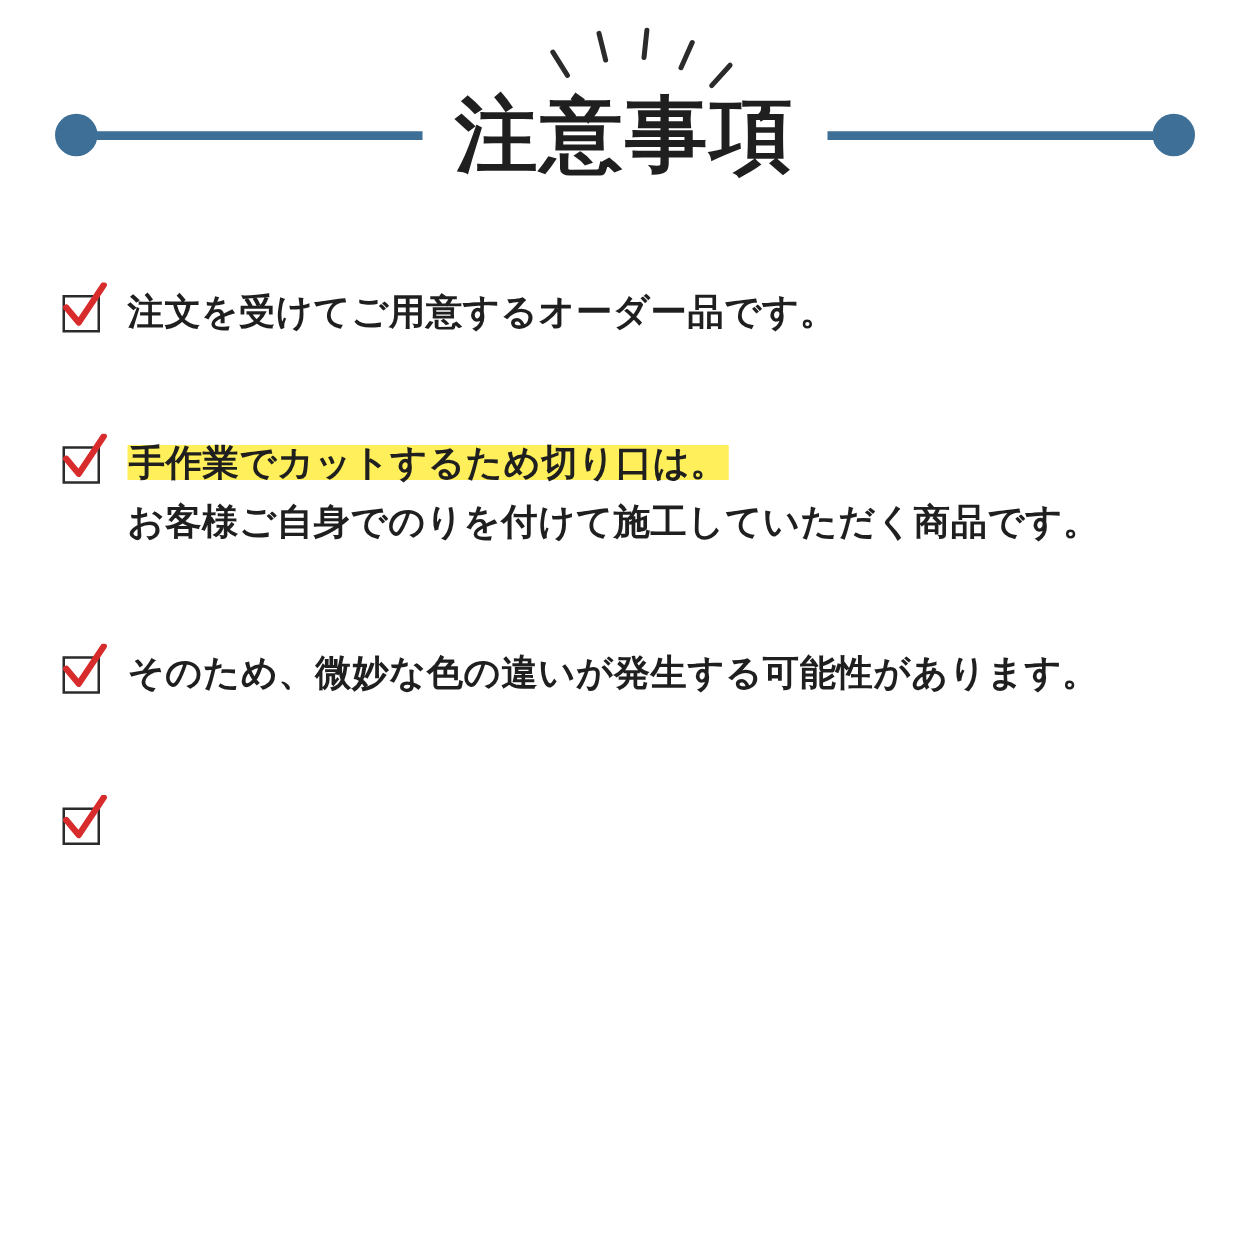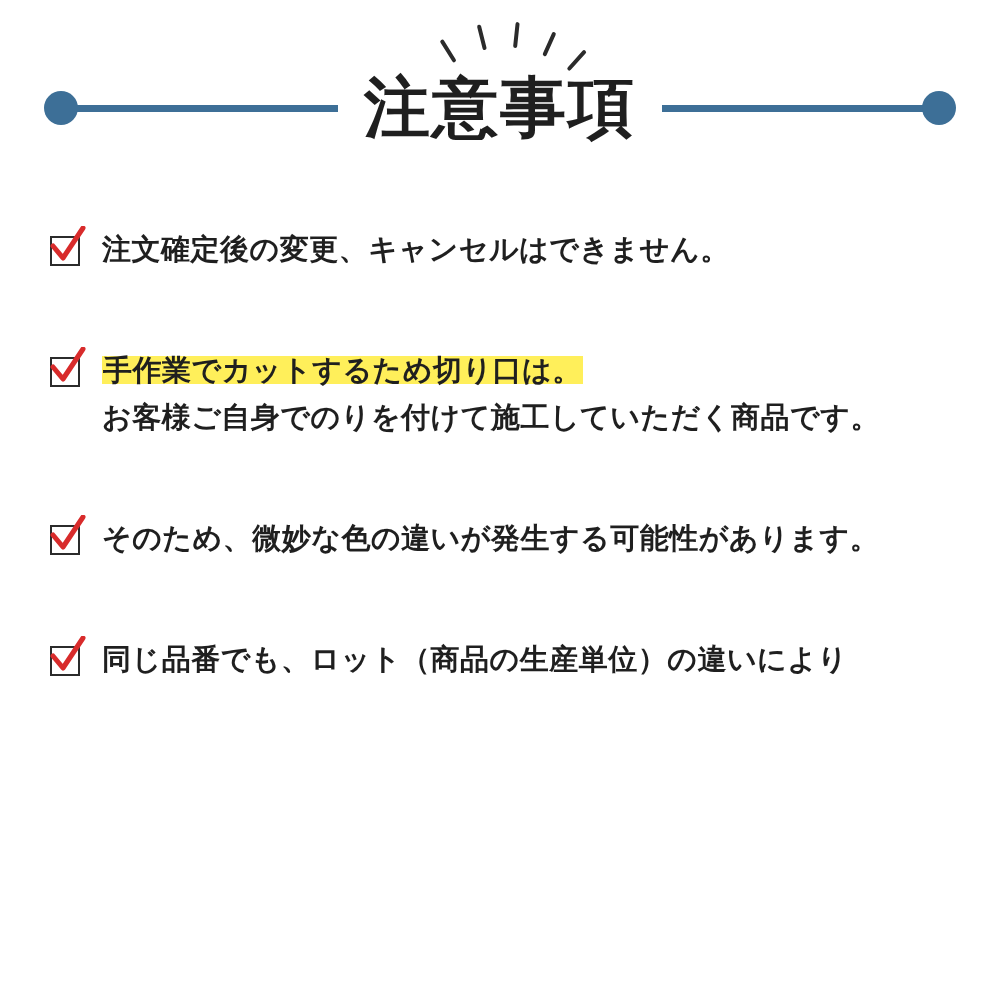--- a/index.html
+++ b/index.html
@@ -167,21 +167,21 @@
   <div class="list">
 
     <div class="item">
       <div class="checkbox">
         <div class="box"></div>
         <svg class="tick" viewBox="0 0 40 42" xmlns="http://www.w3.org/2000/svg" aria-hidden="true">
           <path d="M6 20 L16 32 L36 2" fill="none" stroke="#d82b2b" stroke-width="5" stroke-linecap="round" stroke-linejoin="round"></path>
         </svg>
       </div>
       <div class="lines">
-        <div class="line">注文確定後の変更、キャンセルはできません。</div>
+        <div class="line">注文を受けてご用意するオーダー品です。</div>
       </div>
     </div>
 
     <div class="item">
       <div class="checkbox">
         <div class="box"></div>
         <svg class="tick" viewBox="0 0 40 42" xmlns="http://www.w3.org/2000/svg" aria-hidden="true">
           <path d="M6 20 L16 32 L36 2" fill="none" stroke="#d82b2b" stroke-width="5" stroke-linecap="round" stroke-linejoin="round"></path>
         </svg>
       </div>
@@ -204,19 +204,18 @@
     </div>
 
     <div class="item">
       <div class="checkbox">
         <div class="box"></div>
         <svg class="tick" viewBox="0 0 40 42" xmlns="http://www.w3.org/2000/svg" aria-hidden="true">
           <path d="M6 20 L16 32 L36 2" fill="none" stroke="#d82b2b" stroke-width="5" stroke-linecap="round" stroke-linejoin="round"></path>
         </svg>
       </div>
       <div class="lines">
-        <div class="line">同じ品番でも、ロット（商品の生産単位）の違いにより</div>
       </div>
     </div>
 
   </div>
 
 </div>
 
 </body></html>

